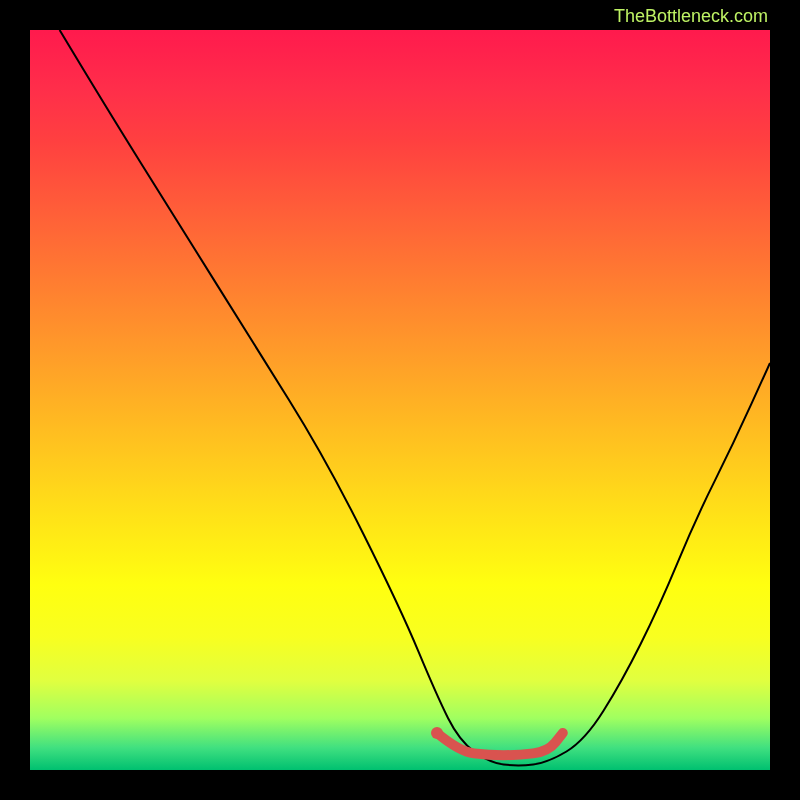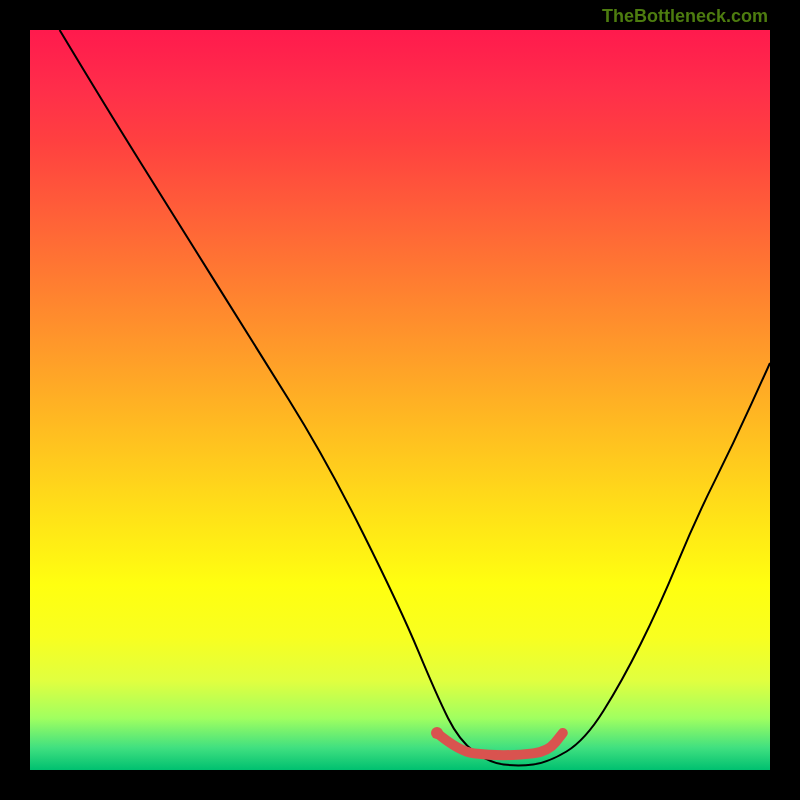--- a/index.html
+++ b/index.html
@@ -35,23 +35,23 @@
       #e0ff40 88%,
       #a0ff60 93%,
       #40e080 97%,
       #00c070 100%
     );
   }
   .attribution {
     position: absolute;
     top: 6px;
     right: 32px;
-    color: #4d7c0f;
+    color: #bef264;
     font-size: 18px;
-    font-weight: bold;
+    font-weight: normal;
   }
   svg.curve {
     position: absolute;
     top: 0;
     left: 0;
     width: 100%;
     height: 100%;
     pointer-events: none;
   }
 </style>

